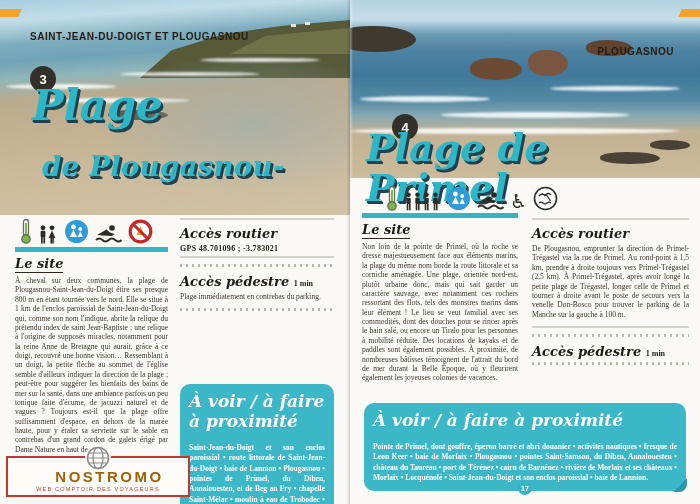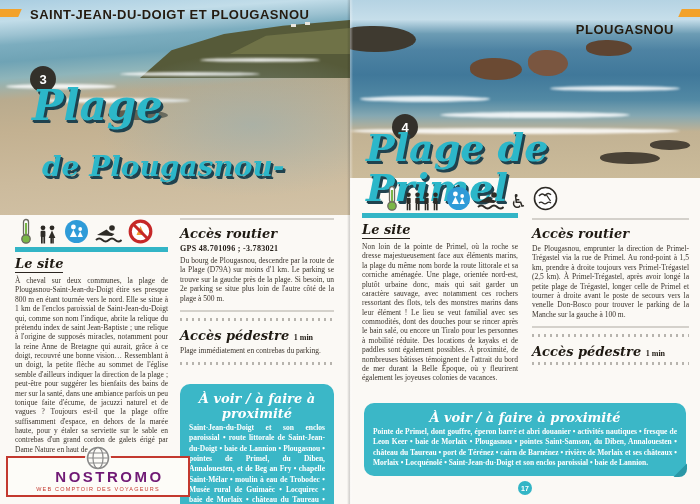--- a/index.html
+++ b/index.html
@@ -21,22 +21,22 @@
       #b5d3e3 0%,#c6deea 11%,#6c9cb4 19%,#4e83a3 28%,#40789a 42%,#5289a4 56%,
       #85a8b2 65%,#c2b293 74%,#cbbb9a 100%);}
   .wave{position:absolute;background:rgba(255,255,255,.85);border-radius:50%;filter:blur(1px);}
   .headland{position:absolute;right:0;top:20px;width:210px;height:58px;background:#565a39;
       clip-path:polygon(0 100%,15% 52%,40% 24%,68% 10%,100% 0,100% 100%);}
   .headland-lite{position:absolute;right:0;top:28px;width:120px;height:26px;background:#6f7247;
       clip-path:polygon(0 100%,30% 30%,100% 0,100% 100%);}
   .speck{position:absolute;background:#e8e6df;width:5px;height:3px;}
   .rock{position:absolute;border-radius:45% 55% 50% 50%;}
   
-  .hdr{font-family:"Liberation Sans",sans-serif;font-weight:bold;font-size:13px;
-       letter-spacing:.5px;color:#241b10;z-index:4;}
+  .hdr{font-family:"Liberation Sans",sans-serif;font-weight:bold;font-size:10px;
+       letter-spacing:.5px;color:#241b10;z-index:4;margin-top:24px;}
   .dash{position:absolute;width:26px;height:8px;background:#f3a22a;transform:skewX(-24deg);z-index:4;}
   
   .badge{position:absolute;width:26px;height:26px;border-radius:50%;background:#33302a;color:#fff;
          display:flex;align-items:center;justify-content:center;
          font:bold 13px "Liberation Sans",sans-serif;z-index:3;}
   .script{font-family:"DejaVu Serif",serif;font-style:italic;font-weight:bold;}
   .title{position:absolute;color:#2cb7c9;line-height:1.05;z-index:3;
          text-shadow:1.5px 1.5px 0 #20424e,2.5px 2.5px 0 #20424e;}
   .title .t1{font-size:42px;margin-left:16px;}
   .title .t2{font-size:28px;margin-left:26px;margin-top:24px;}
@@ -53,34 +53,34 @@
   .h-script{font-family:"DejaVu Serif",serif;font-style:italic;font-weight:bold;
             font-size:13px;color:#1f1a13;margin-bottom:3px;}
   .u{display:inline-block;border-bottom:1.5px solid #2b2520;padding-bottom:1px;}
   .dur{font-family:"Liberation Serif",serif;font-style:normal;font-weight:bold;font-size:8px;}
   .gps{font-weight:bold;font-size:8px;letter-spacing:.3px;color:#26201a;margin-bottom:3px;}
   .body{font-size:7.5px;line-height:1.25;text-align:justify;margin:0 0 7px 0;color:#3a332b;}
   .nearby{position:absolute;background:#3bb7c7;border-radius:10px;padding:7px 9px 8px 9px;
           color:#fff;z-index:2;}
   .nearby::after{content:"";position:absolute;right:-1px;bottom:-1px;width:14px;height:14px;
           background:#2a97a6;clip-path:polygon(100% 0,0 100%,100% 100%);border-radius:0 0 8px 0;}
-  .nearby-h{font-family:"DejaVu Serif",serif;font-style:italic;font-weight:bold;font-size:13px;
-            margin-bottom:2px;text-align:center;}
+  .nearby-h{font-family:"DejaVu Serif",serif;font-style:italic;font-weight:bold;font-size:17px;
+            margin-bottom:12px;}
   .nearby-b{font-size:7.5px;font-weight:bold;line-height:1.38;text-align:justify;}
   .pagenum{position:absolute;width:14px;height:14px;border-radius:50%;background:#33b5c6;color:#fff;
            display:flex;align-items:center;justify-content:center;
            font:bold 7px "Liberation Sans",sans-serif;z-index:4;}
   
   .watermark{position:absolute;left:6px;top:456px;width:184px;height:41px;background:#fdfcf8;
              border:2px solid #c3392f;z-index:10;display:flex;flex-direction:column;
              align-items:center;justify-content:flex-end;padding-bottom:3px;box-sizing:border-box;}
   .wm-globe{position:absolute;top:-13px;left:50%;transform:translateX(-50%);background:#fdfcf8;
             border-radius:50%;}
   .wm-name{font-family:"Liberation Sans",sans-serif;font-weight:bold;font-size:15px;
-           letter-spacing:2.5px;color:#701a75;line-height:1;padding-left:23px;}
+           letter-spacing:2.5px;color:#a16207;line-height:1;padding-left:23px;}
   .wm-tag{font-family:"Liberation Sans",sans-serif;font-size:5.5px;letter-spacing:1.2px;
           color:#c3392f;margin-top:2px;}
   .fold{position:absolute;left:347px;top:0;width:6px;height:504px;z-index:6;
         background:linear-gradient(90deg,rgba(0,0,0,0) 0%,rgba(0,0,0,.16) 40%,rgba(255,255,255,.35) 60%,rgba(0,0,0,0) 100%);}
   .wheel{font-family:"DejaVu Sans",sans-serif;font-size:19px;color:#2e2b26;line-height:1;}
 </style>
 </head>
 <body>
 
 <div class="spread">
@@ -146,21 +146,20 @@
     <div class="col" style="left:15px;top:256px;width:153px">
       <div class="h-script"><span class="u">Le site</span></div>
       <p class="body">À cheval sur deux communes, la plage de Plougasnou-Saint-Jean-du-Doigt étire ses presque 800 m en étant tournée vers le nord. Elle se situe à 1 km de l'enclos paroissial de Saint-Jean-du-Doigt qui, comme son nom l'indique, abrite la relique du prétendu index de saint Jean-Baptiste ; une relique à l'origine de supposés miracles, notamment pour la reine Anne de Bretagne qui aurait, grâce à ce doigt, recouvré une bonne vision… Ressemblant à un doigt, la petite flèche au sommet de l'église semble d'ailleurs indiquer la direction de la plage ; peut-être pour suggérer les bienfaits des bains de mer sur la santé, dans une ambiance parfois un peu tonique faite d'écume, de jacuzzi naturel et de vagues ? Toujours est-il que la plage offre suffisamment d'espace, en dehors de la marée haute, pour y étaler sa serviette sur le sable en contrebas d'un grand cordon de galets érigé par Dame Nature en haut de plage.</p>
       <div class="rule-teal-inline"></div>
     </div>
 
     <div class="col" style="left:180px;top:218px;width:154px">
       <div class="rule-gray"></div>
       <div class="h-script">Accès routier</div>
       <div class="gps">GPS 48.701096 ; -3.783021</div>
-      <p class="body">Du bourg de Plougasnou, descendre par la route de la Plage (D79A) sur moins d'1 km. Le parking se trouve sur la gauche près de la plage. Si besoin, un 2e parking se situe plus loin de l'autre côté de la plage à 500 m.</p>
       <div class="rule-gray"></div>
       <div class="dots"></div>
       <div class="h-script">
         <span>Accès pédestre</span>
         <span class="dur">1 min</span>
       </div>
       <p class="body">Plage immédiatement en contrebas du parking.</p>
       <div class="dots"></div>
     </div>
 

